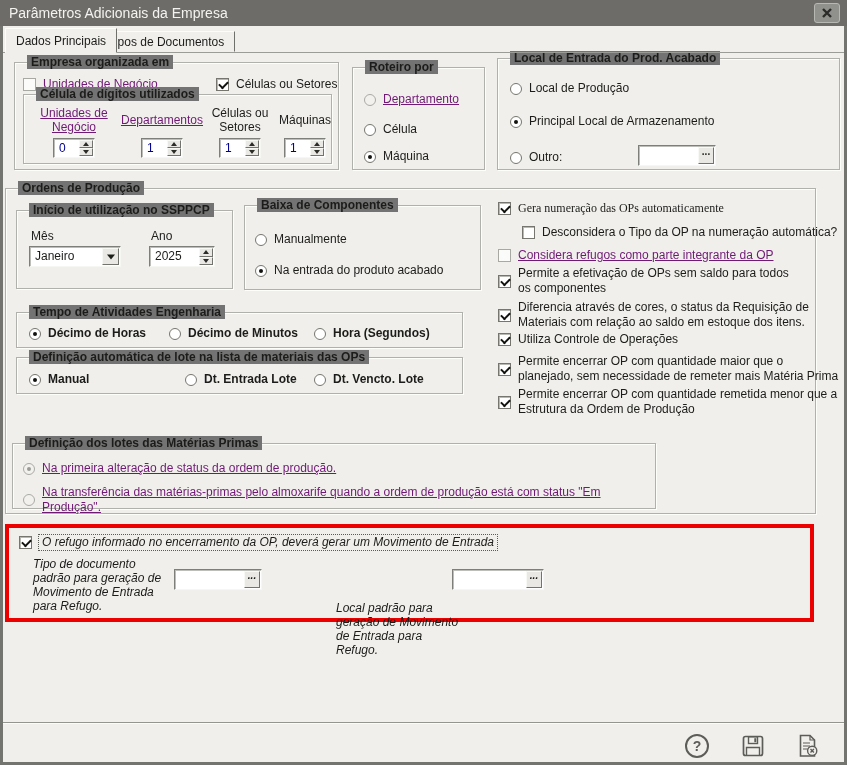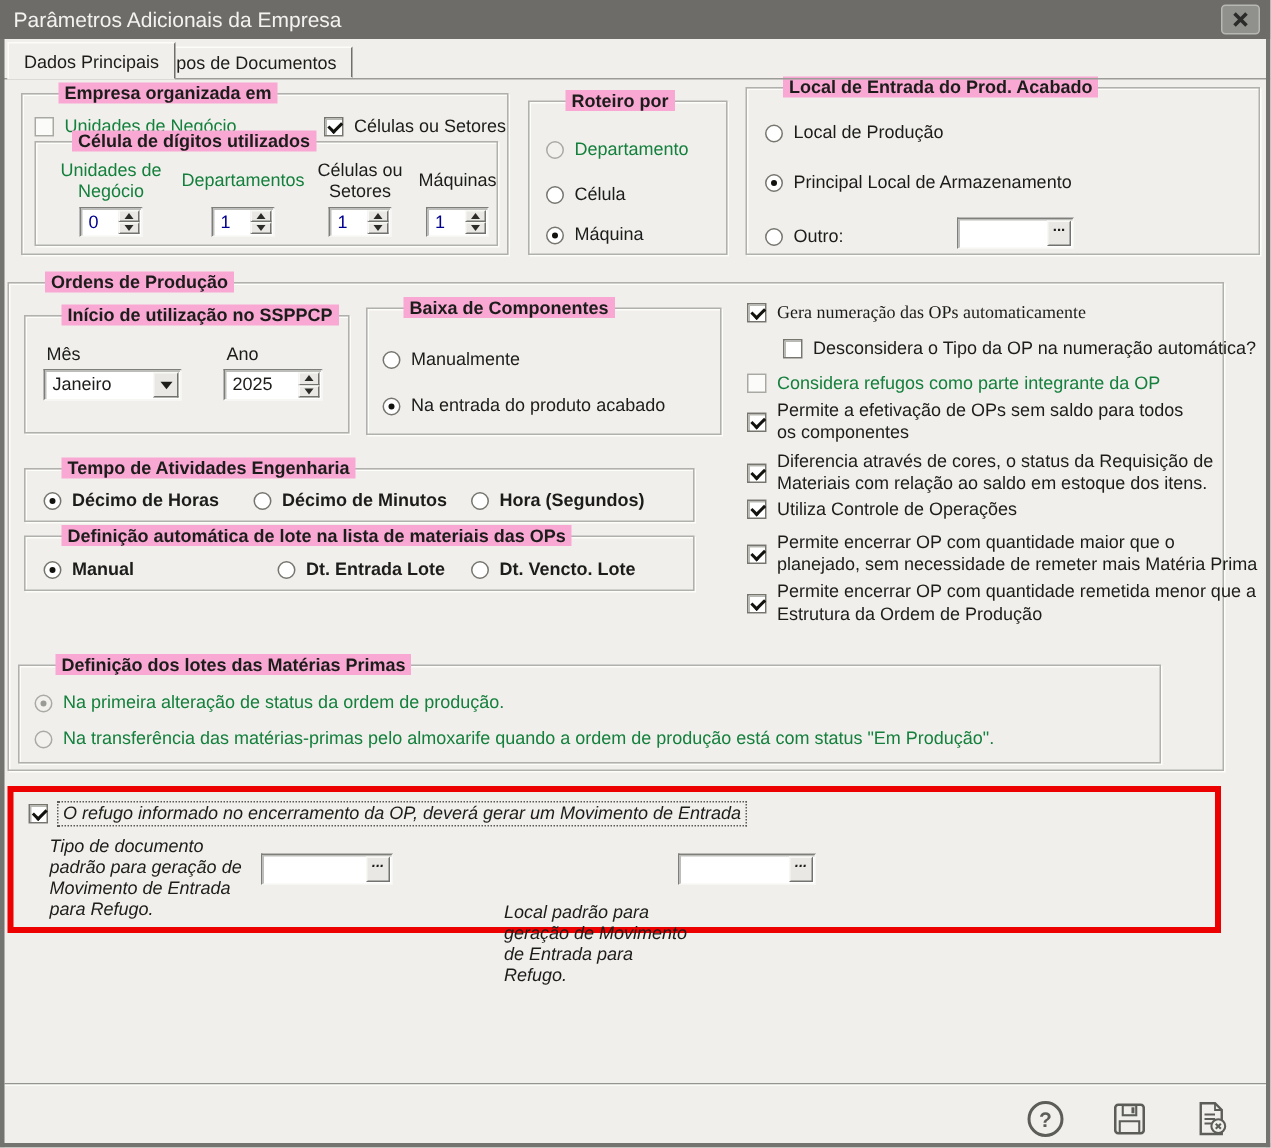--- a/index.html
+++ b/index.html
@@ -20,21 +20,21 @@
 
   
   .tab { position:absolute; background:#f0efec; display:flex; align-items:center; padding:0 10px;
     border:1px solid; border-color:#fcfcf9 #6f6f6b transparent #fcfcf9; cursor:pointer; }
   .tab.active { top:28px; height:25px; z-index:3; }
   .tab.inactive { top:31px; height:21px; z-index:1; }
   .tabline { position:absolute; top:52px; left:0; width:847px; height:1px; background:#9b9b97; z-index:1; }
 
   
   .group { position:absolute; border:1px solid #b0b0ad; box-shadow:1px 1px 0 #fdfdfa, inset 1px 1px 0 #fdfdfa; }
-  .group > .t { position:absolute; top:-8px; left:24px; background:#f9a8d4; padding:0 4px; font-weight:bold; white-space:nowrap; line-height:14px; }
+  .group > .t { position:absolute; top:-8px; left:12px; background:#737373; padding:0 4px; font-weight:bold; white-space:nowrap; line-height:14px; }
 
   
   .field { background:#fff; border:1px solid; border-color:#7e7e7a #f6f6f3 #f6f6f3 #7e7e7a; box-shadow:inset 1px 1px 0 #bdbdb9; }
   .sval { position:absolute; left:5px; top:2px; line-height:15px; }
   .num { color:#000090; }
 
   
   .btn3d { background:#e9e8e4; border:1px solid; border-color:#f8f8f5 #72726e #72726e #f8f8f5; cursor:pointer; }
 
   
@@ -60,21 +60,21 @@
     border-left:2px solid #12120f; border-bottom:2px solid #12120f; transform:rotate(-45deg); }
   .cb.disabled { border-color:#a9a9a4; box-shadow:none; background:#fbfbf9; }
 
   
   .rd { position:relative; flex:0 0 auto; width:12px; height:12px; border-radius:50%; background:#fff; border:1px solid #76766f; cursor:pointer; }
   .rd.on::after { content:""; position:absolute; left:3px; top:3px; width:4px; height:4px; border-radius:50%; background:#12120f; }
   .rd.disabled { border-color:#aaaaa5; background:#f2f1ee; }
   .rd.disabled.on::after { background:#9b9b96; }
 
   .opt { position:absolute; display:flex; align-items:center; gap:7px; white-space:nowrap; }
-  .dis { color:#15803d; }
+  .dis { color:#701a75;text-decoration:underline; }
   .bold { font-weight:bold; }
   .lbl { white-space:pre-line; line-height:15px; }
 
   .cbrow { position:absolute; left:498px; display:flex; align-items:center; gap:7px; }
 
   
   .cols { position:absolute; left:6px; top:9px; display:flex; }
   .col { display:flex; flex-direction:column; align-items:center; }
   .clabel { height:31px; display:flex; align-items:center; justify-content:center; text-align:center; white-space:pre-line; line-height:14px; }
 
@@ -302,21 +302,21 @@
     <div class="opt" style="left:168px;top:14px;">
       <span class="rd"></span>
       <span class="lbl bold">Dt. Entrada Lote</span>
     </div>
     <div class="opt" style="left:297px;top:14px;">
       <span class="rd"></span>
       <span class="lbl bold">Dt. Vencto. Lote</span>
     </div>
   </div>
 
-  <div class="group" style="left:12px;top:443px;width:762px;height:66px;">
+  <div class="group" style="left:12px;top:443px;width:644px;height:66px;">
     <span class="t">Definição dos lotes das Matérias Primas</span>
     <div class="opt" style="left:10px;top:17px;">
       <span class="rd disabled on"></span>
       <span class="lbl dis">Na primeira alteração de status da ordem de produção.</span>
     </div>
     <div class="opt" style="left:10px;top:41px;">
       <span class="rd disabled"></span>
       <span class="lbl dis">Na transferência das matérias-primas pelo almoxarife quando a ordem de produção está com status "Em Produção".</span>
     </div>
   </div>

